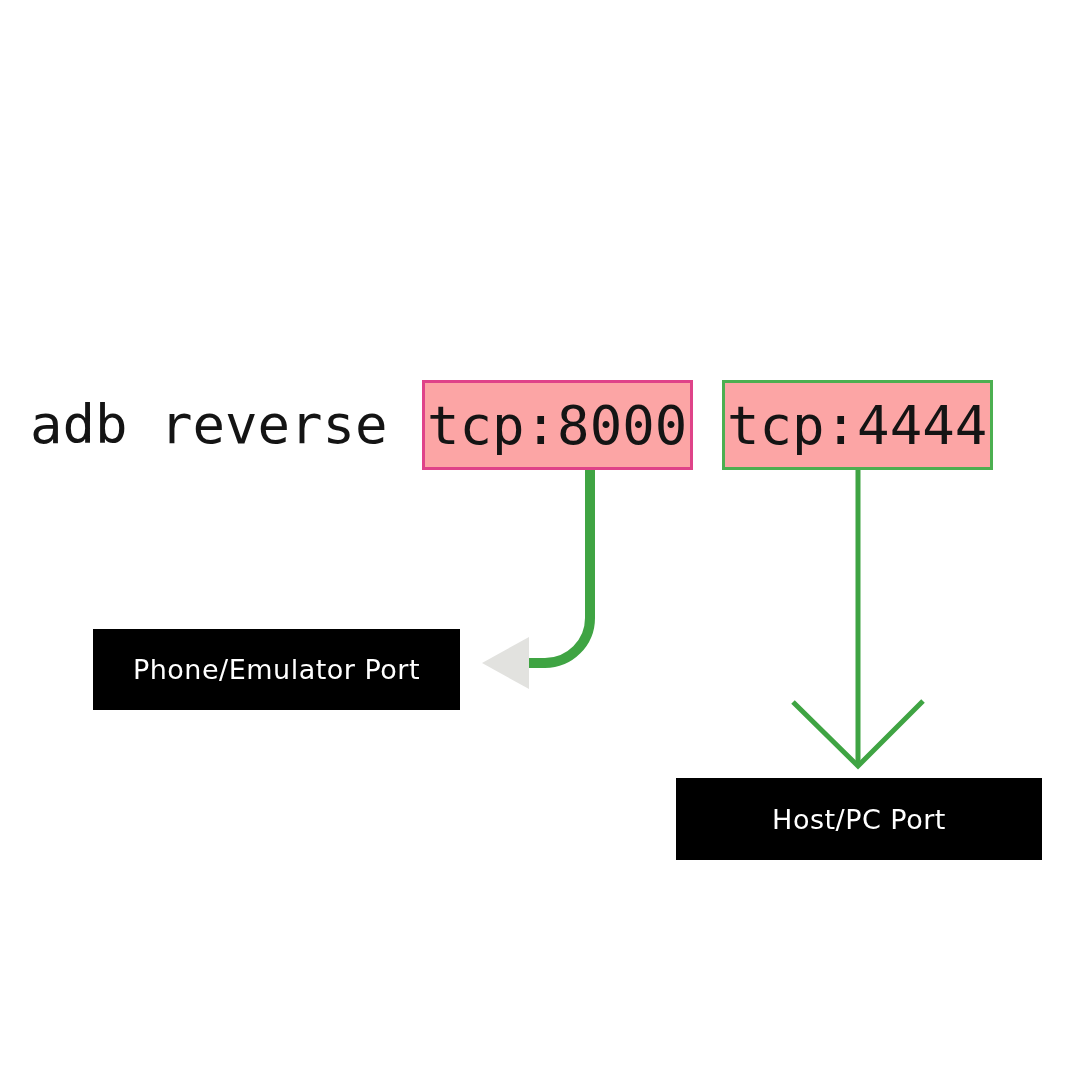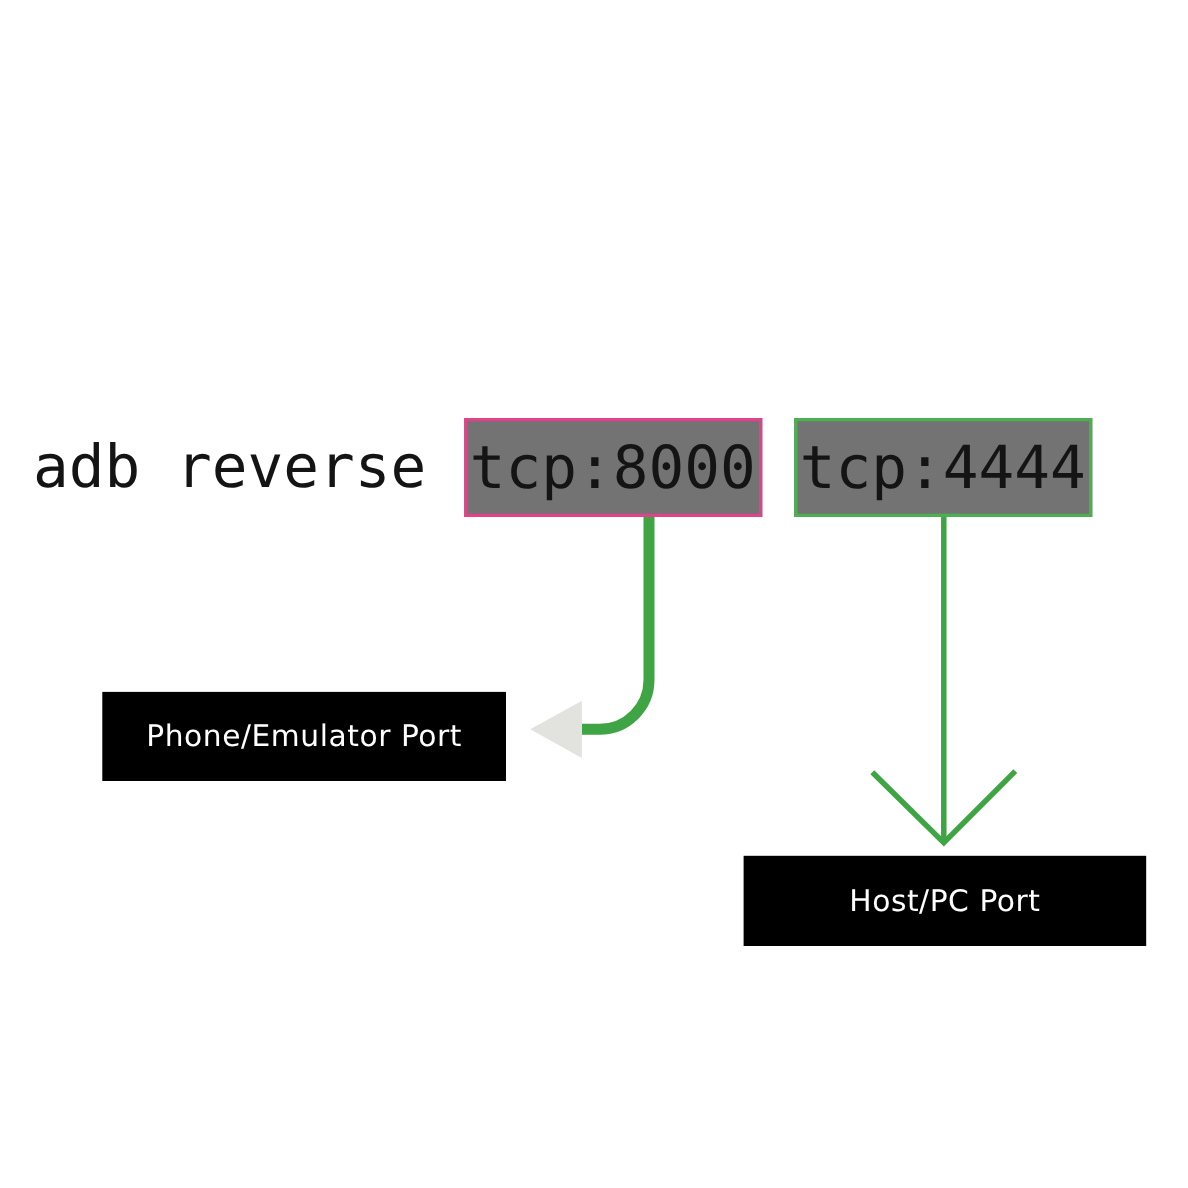--- a/index.html
+++ b/index.html
@@ -36,21 +36,21 @@
     box-sizing: border-box;
     width: 271px;
     height: 90px;
     border: 3px solid #000;
     display: flex;
     align-items: center;
     justify-content: center;
     font-family: "DejaVu Sans Mono", "Liberation Mono", monospace;
     font-size: 54px;
     color: #141414;
-    background: #737373;
+    background: #fca5a5;
   }
   .port-box.second {
     margin-left: 29px;
   }
   
   .arrows {
     position: absolute;
     left: 0;
     top: 0;
     width: 1080px;

